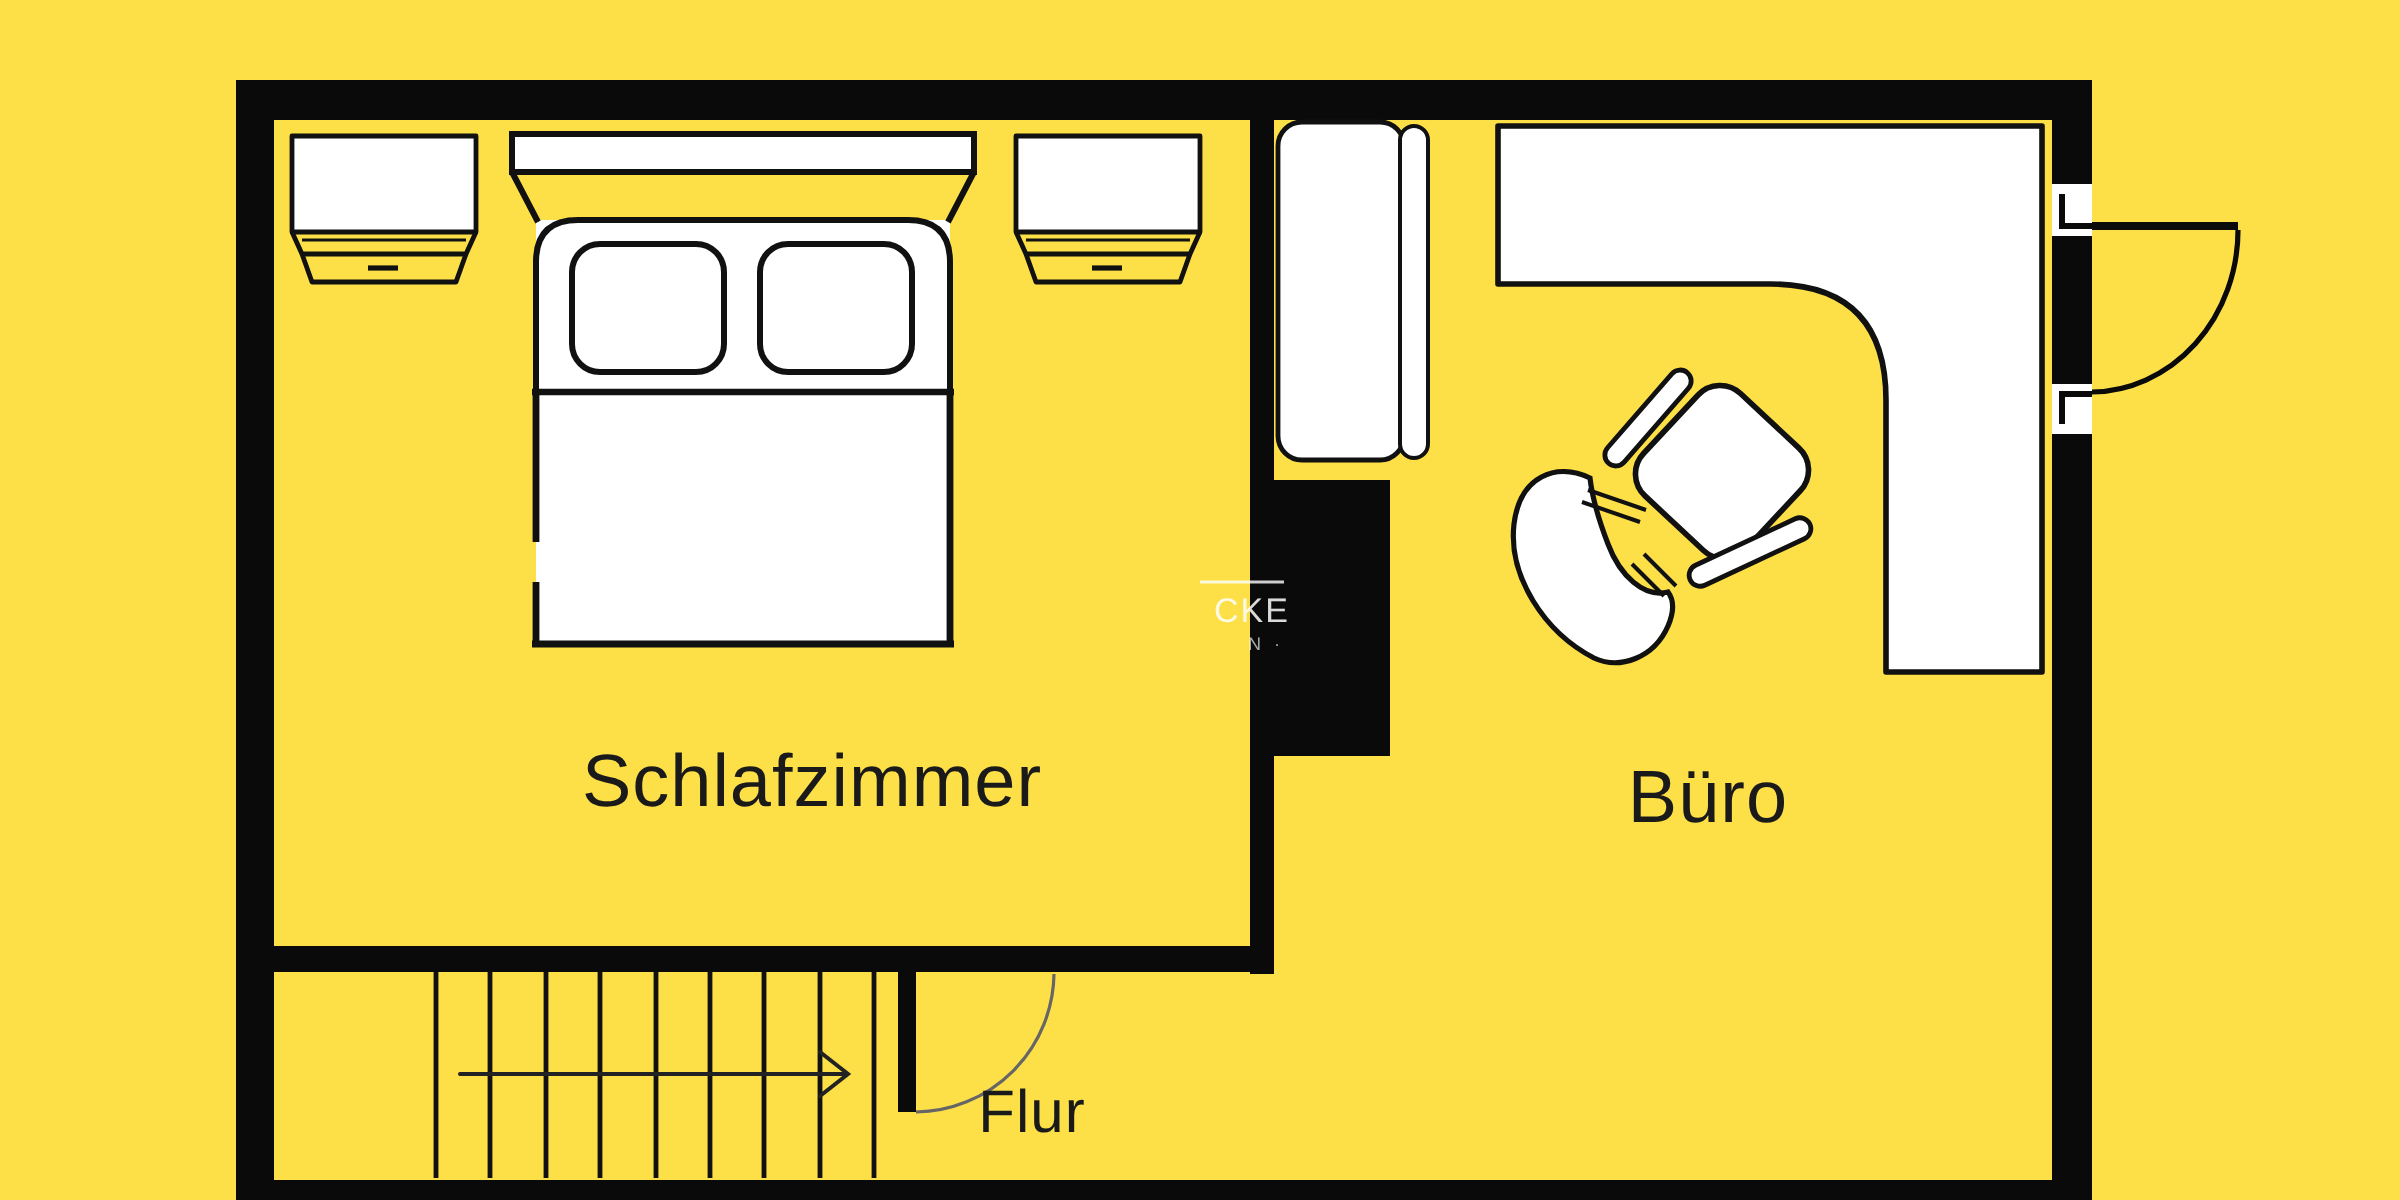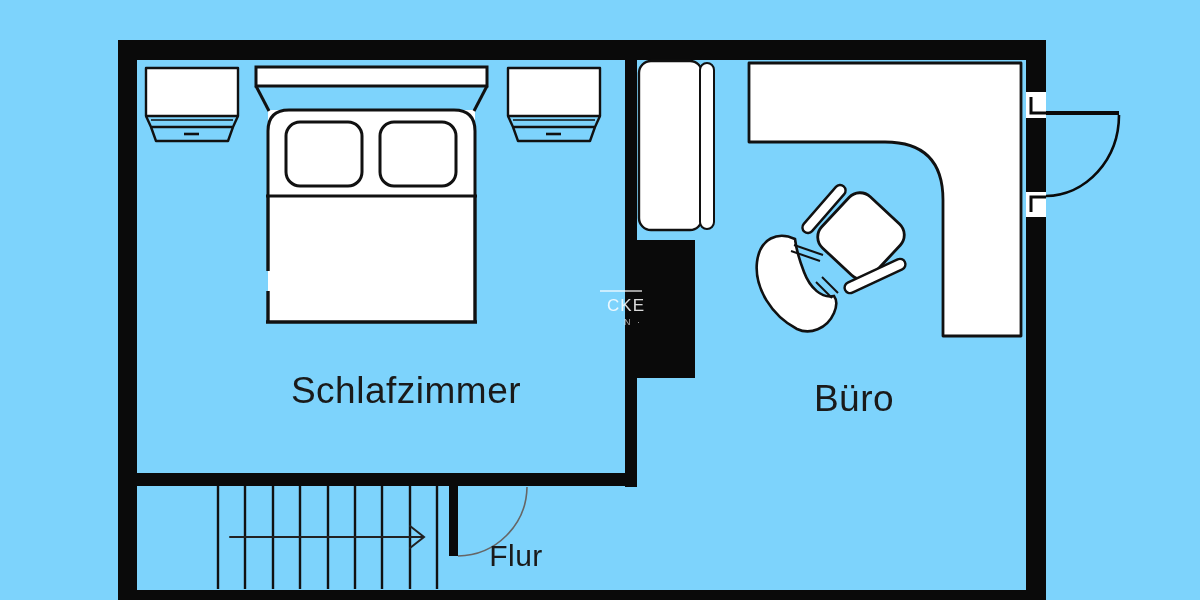--- a/index.html
+++ b/index.html
@@ -1,17 +1,17 @@
 <!DOCTYPE html>
 <html><head>
 <meta charset="utf-8">
 <style>
   html,body{margin:0;padding:0;background:#ffffff;}
   .stage{
-    position:relative;width:1200px;height:600px;background:#7dd3fc;overflow:hidden;
+    position:relative;width:1200px;height:600px;background:#fde047;overflow:hidden;
     font-family:"Liberation Sans", sans-serif;
   }
   svg text{font-family:"Liberation Sans", sans-serif;}
   .room-label{fill:#1a1a1a;font-size:37px;letter-spacing:.5px;}
   .room-label-small{fill:#1a1a1a;font-size:30px;letter-spacing:.5px;}
   .wm1{fill:#ffffff;opacity:.85;font-size:17px;letter-spacing:1px;}
   .wm2{fill:#ffffff;opacity:.65;font-size:9px;letter-spacing:2px;}
 </style>
 </head>
 <body>

